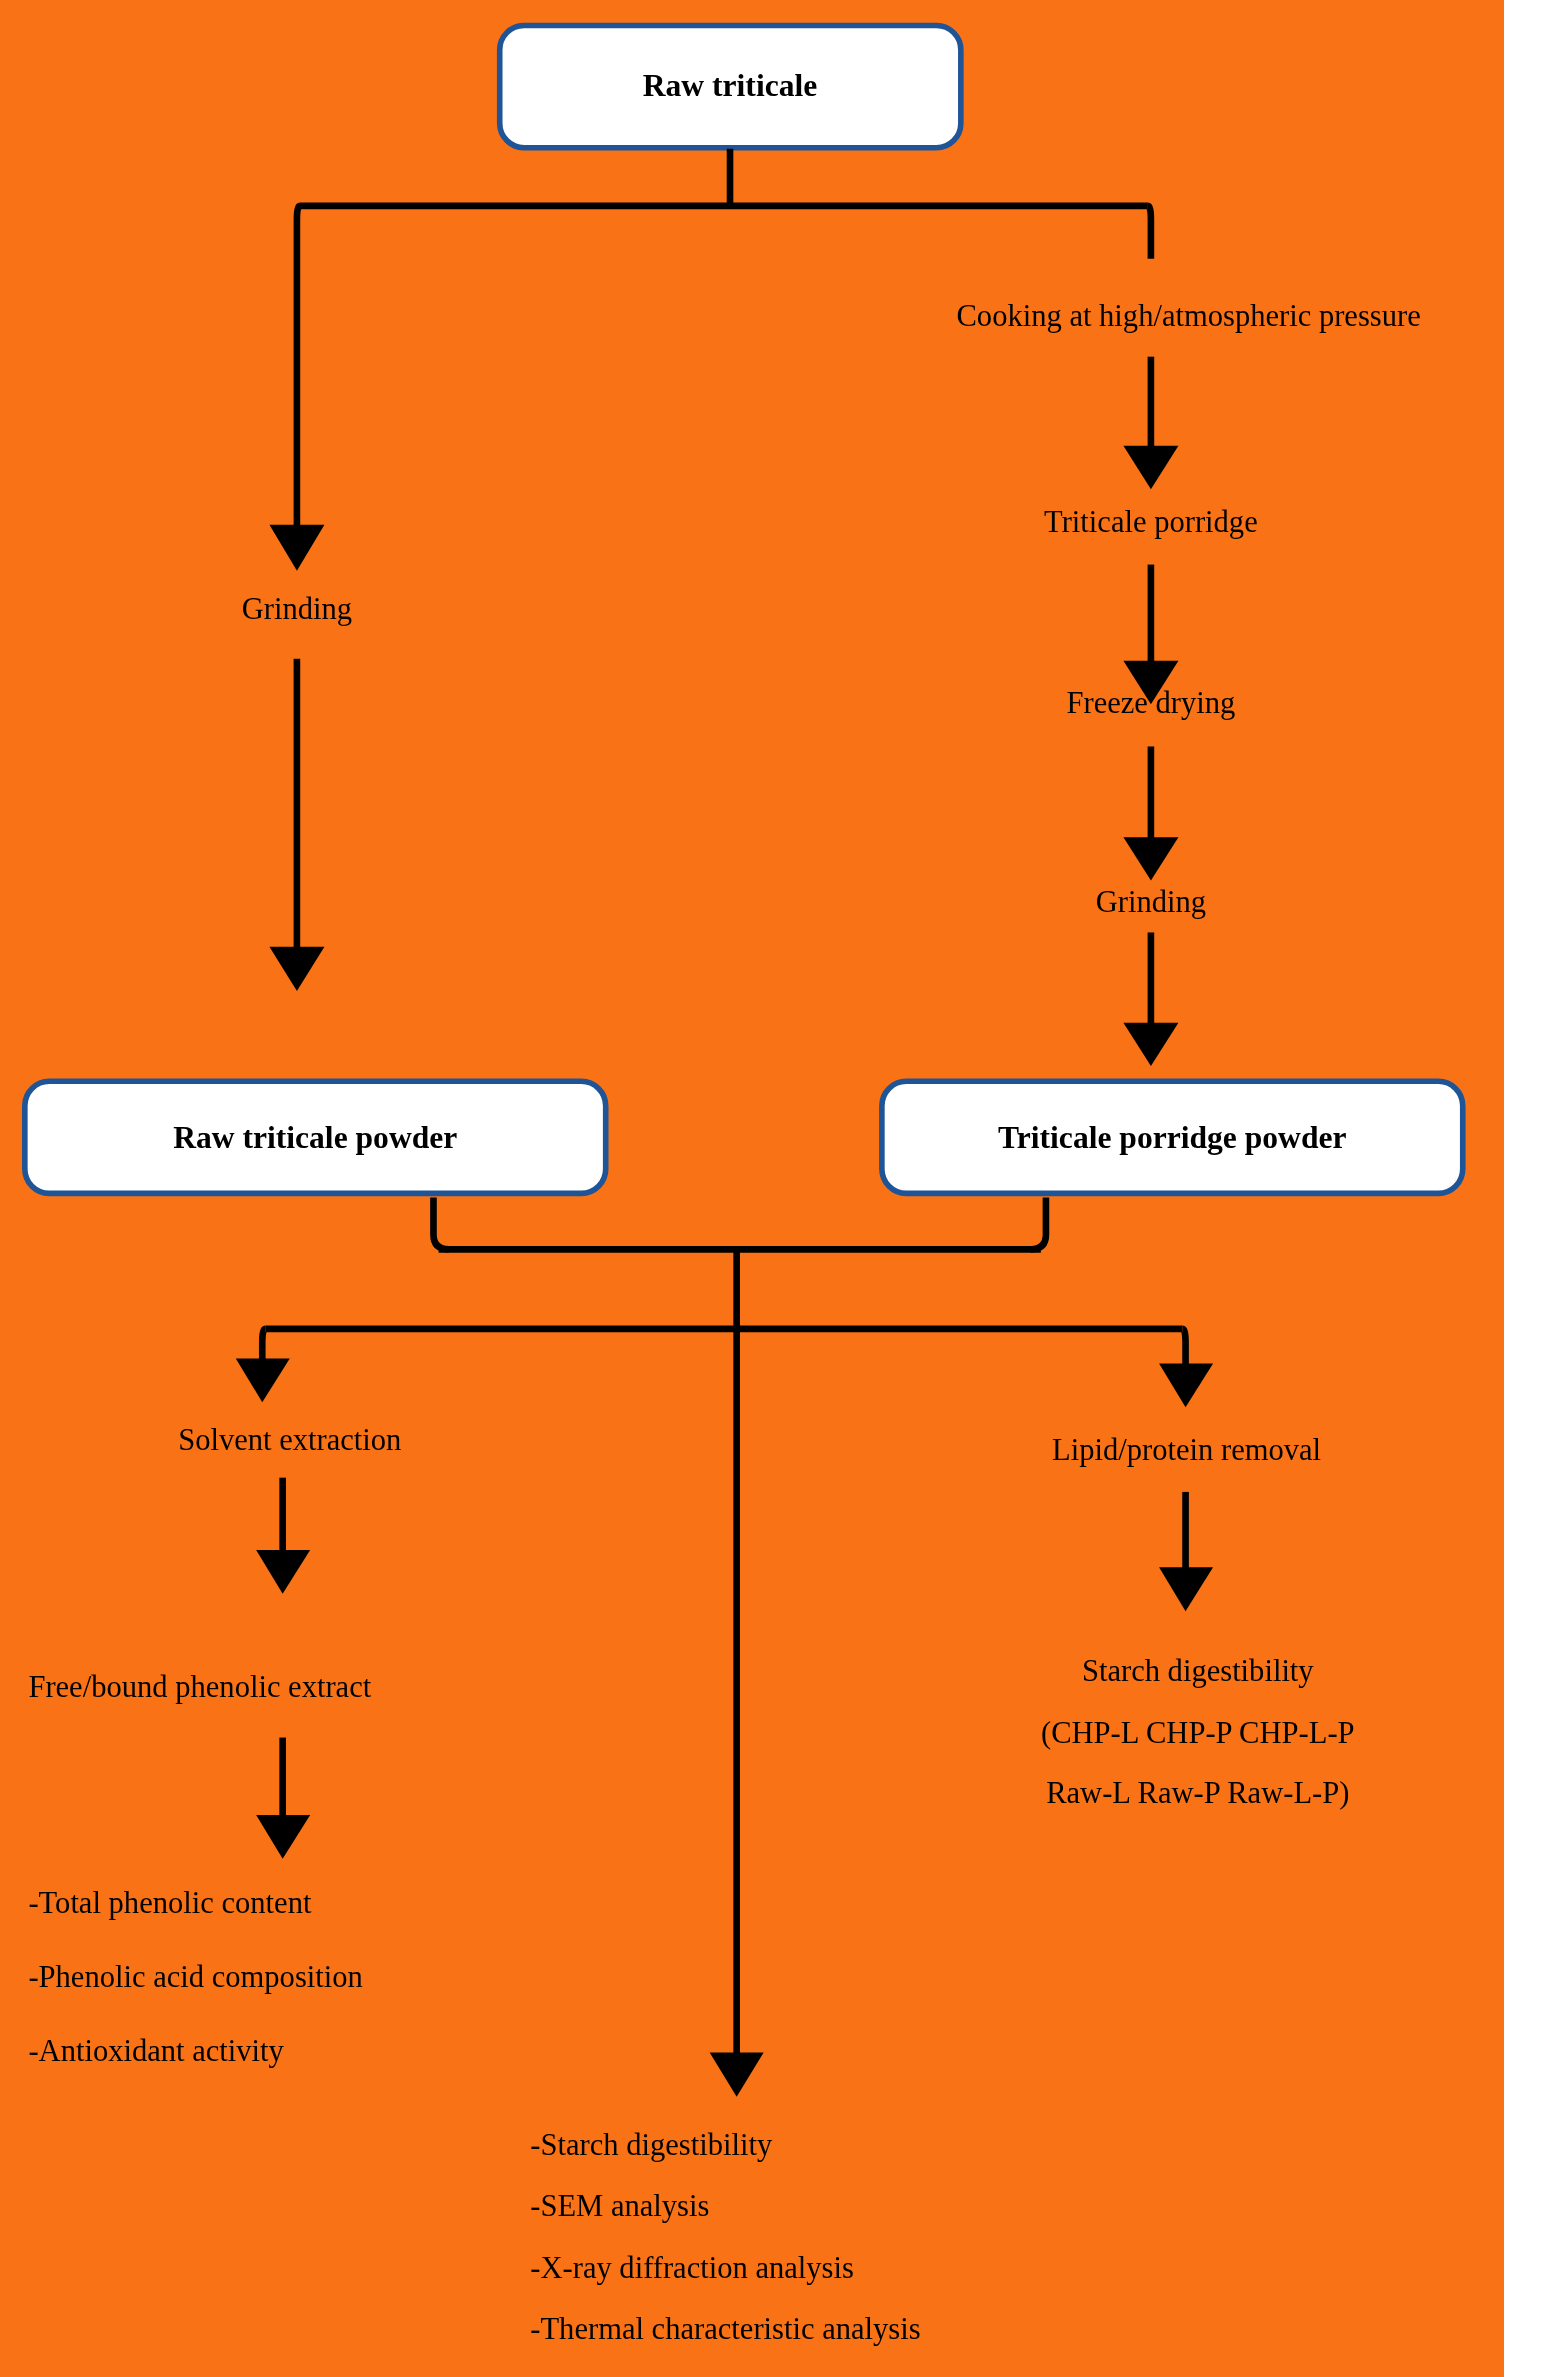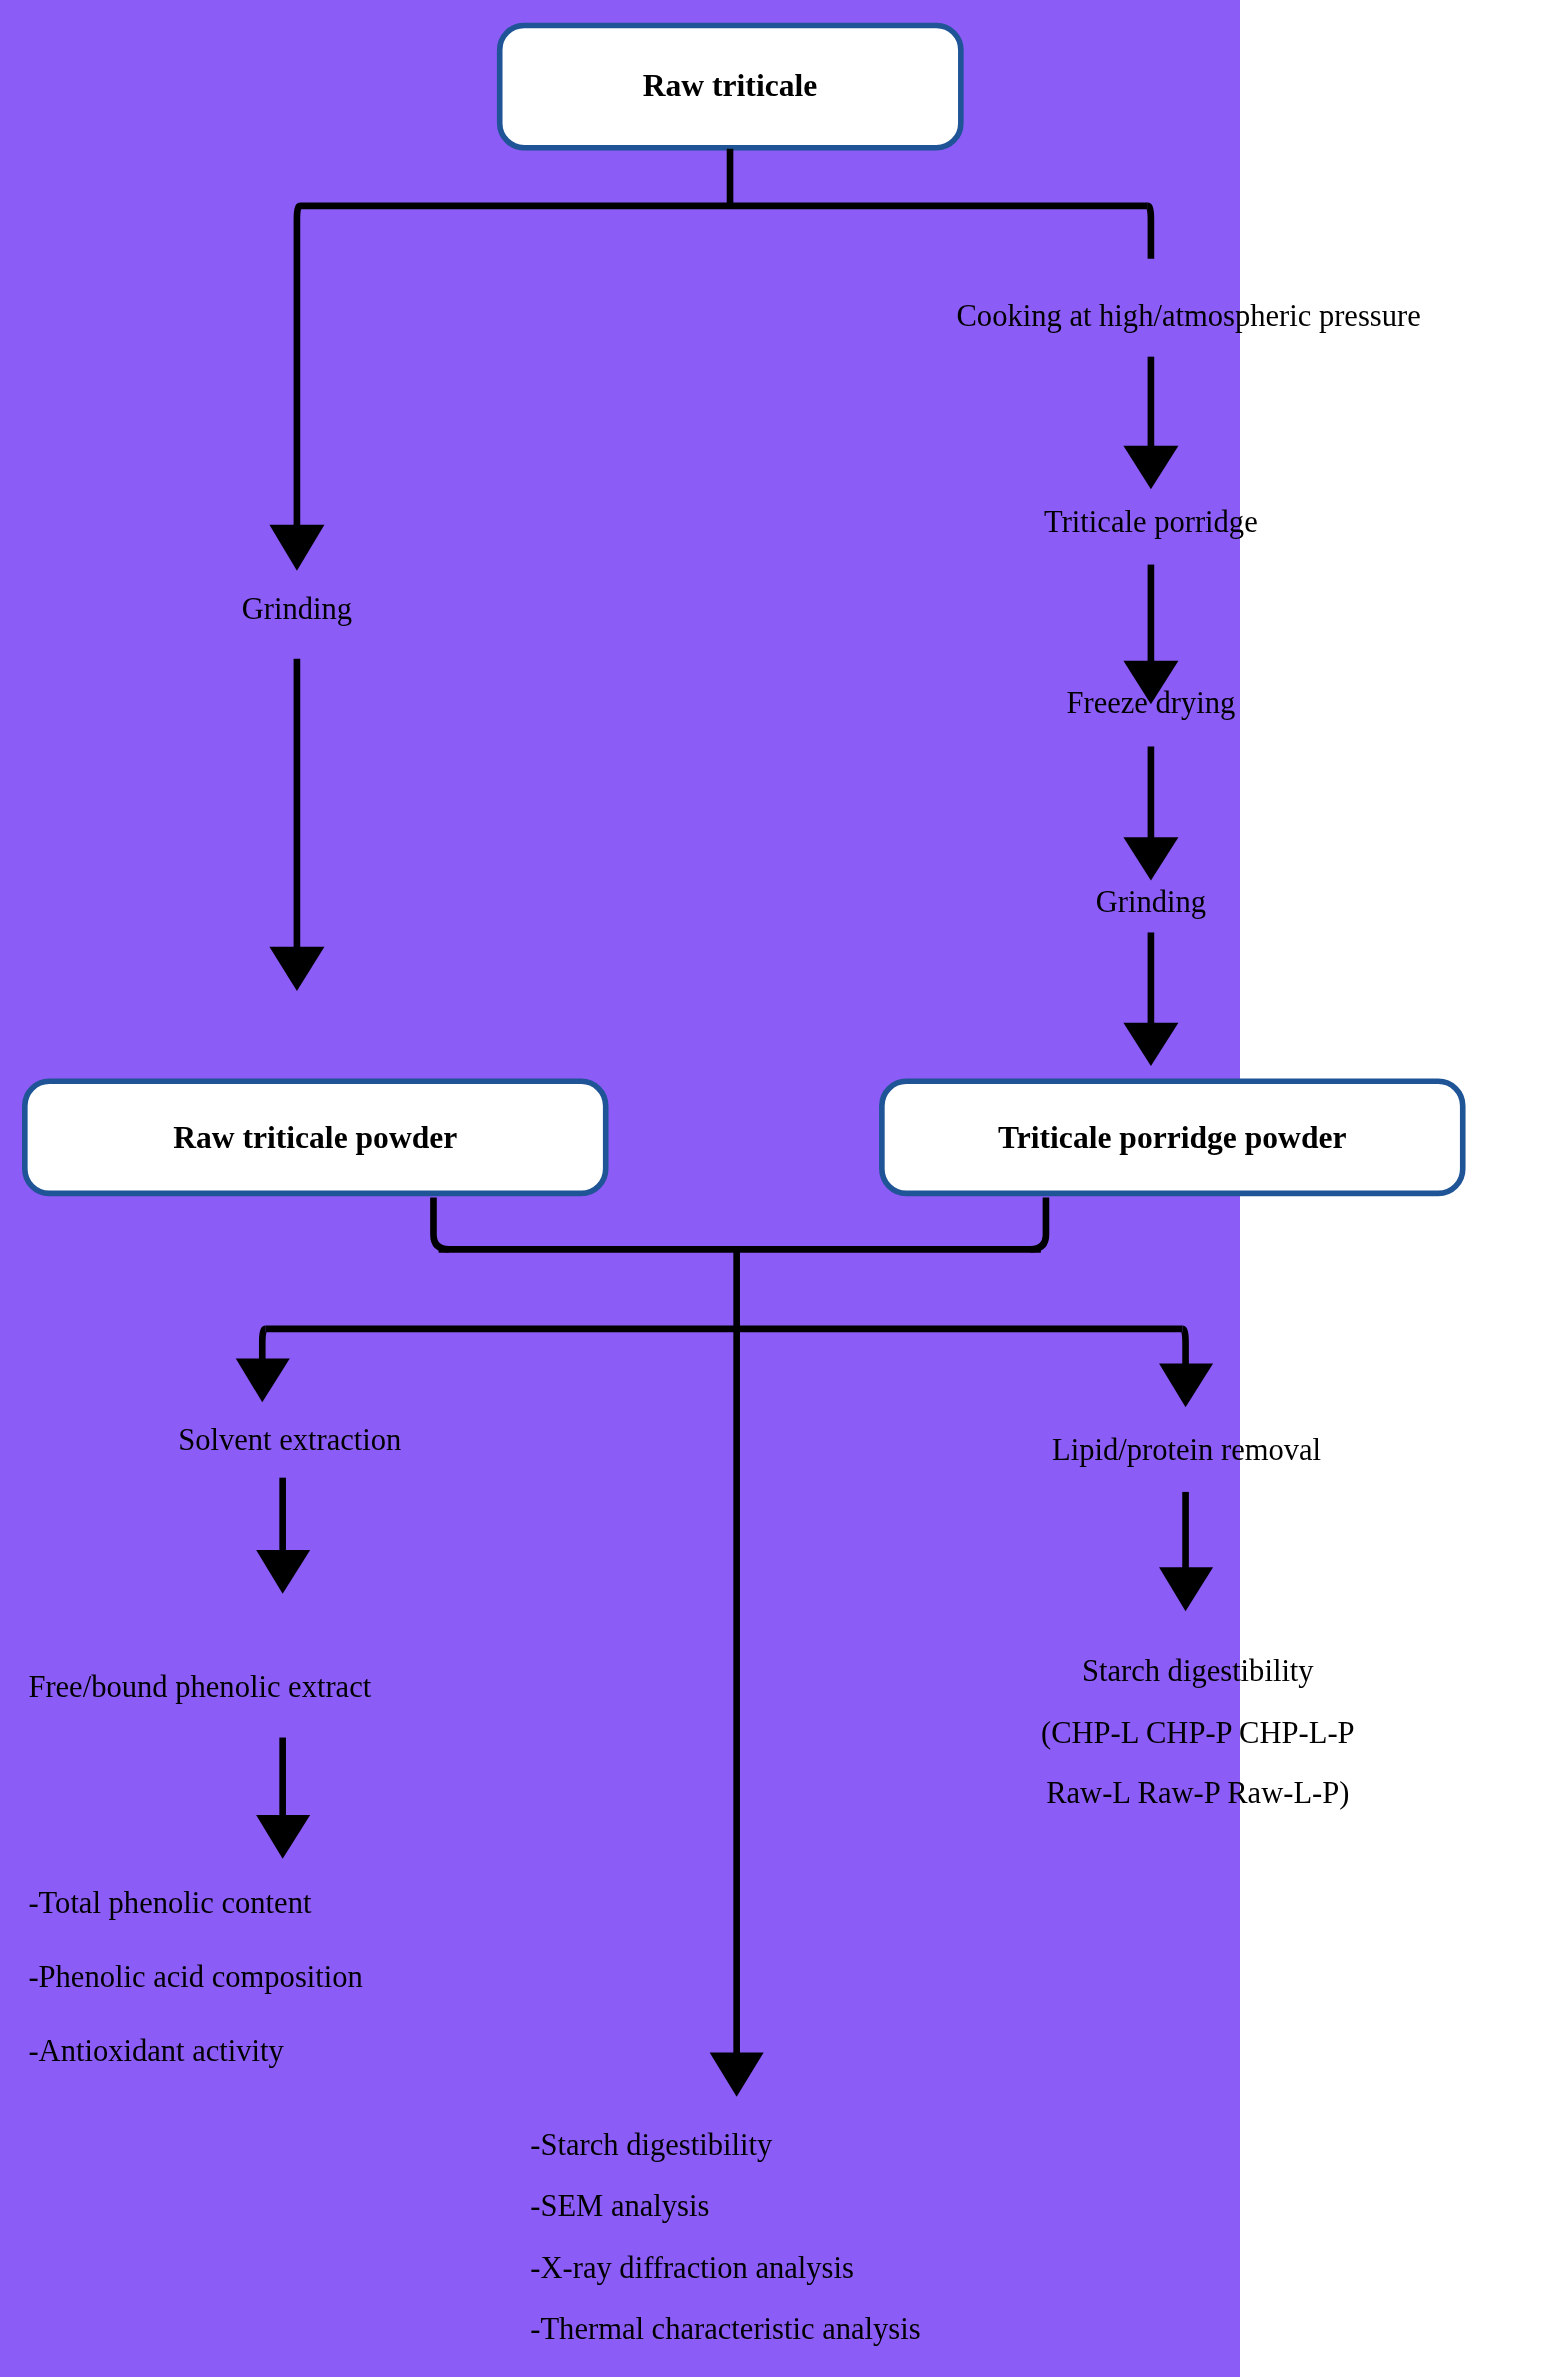--- a/index.html
+++ b/index.html
@@ -9,23 +9,23 @@
   }
   body {
     width: 1564px;
     height: 2377px;
     font-family: "Liberation Serif", "DejaVu Serif", serif;
     color: #000000;
     overflow: hidden;
   }
   #flowchart-root {
     position: relative;
-    width: 1240px;
+    width: 1504px;
     height: 2377px;
-    background: #8b5cf6;
+    background: #f97316;
     text-decoration: underline;
   }
   svg.diagram {
     position: absolute;
     top: 0;
     left: 0;
     width: 1564px;
     height: 2377px;
     display: block;
   }

